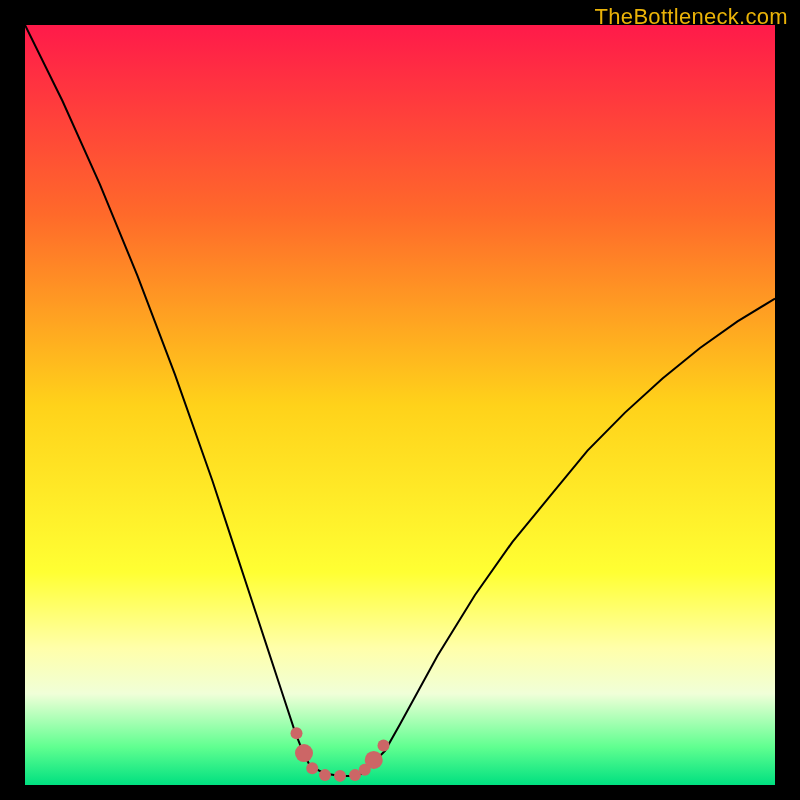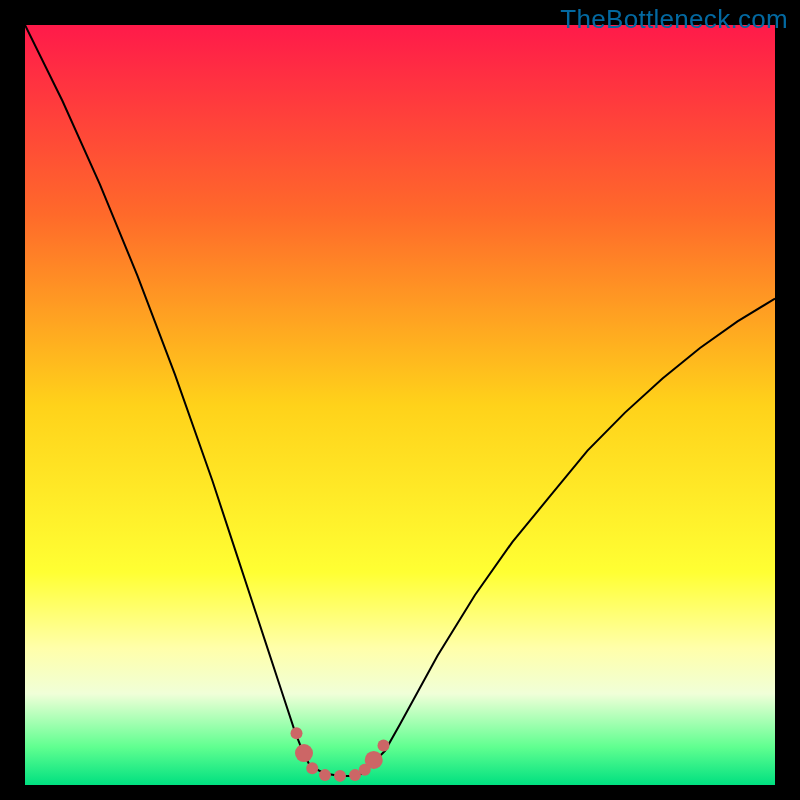--- a/index.html
+++ b/index.html
@@ -8,22 +8,22 @@
     width: 800px;
     height: 800px;
     background: #000;
     position: relative;
     font-family: Arial, sans-serif;
   }
   .watermark {
     position: absolute;
     top: 4px;
     right: 12px;
-    color: #0369a1;
-    font-size: 26px;
+    color: #eab308;
+    font-size: 22px;
     font-weight: 500;
     letter-spacing: 0.3px;
     z-index: 10;
   }
   .plot-area {
     position: absolute;
     left: 25px;
     top: 25px;
     width: 750px;
     height: 760px;

